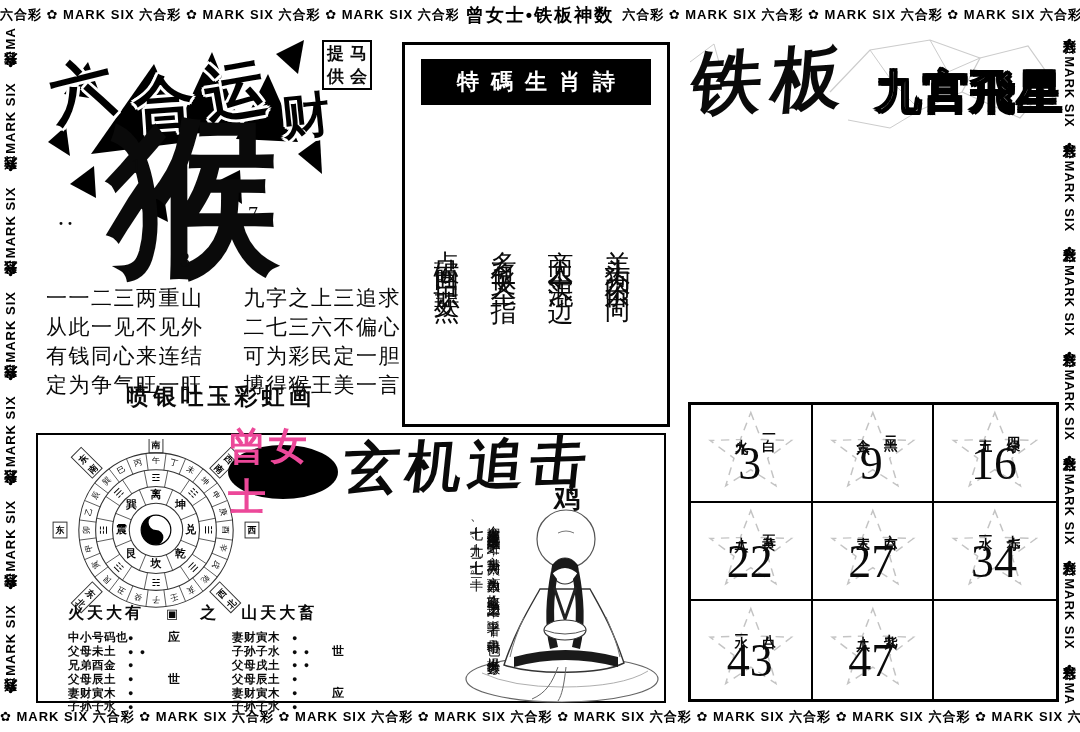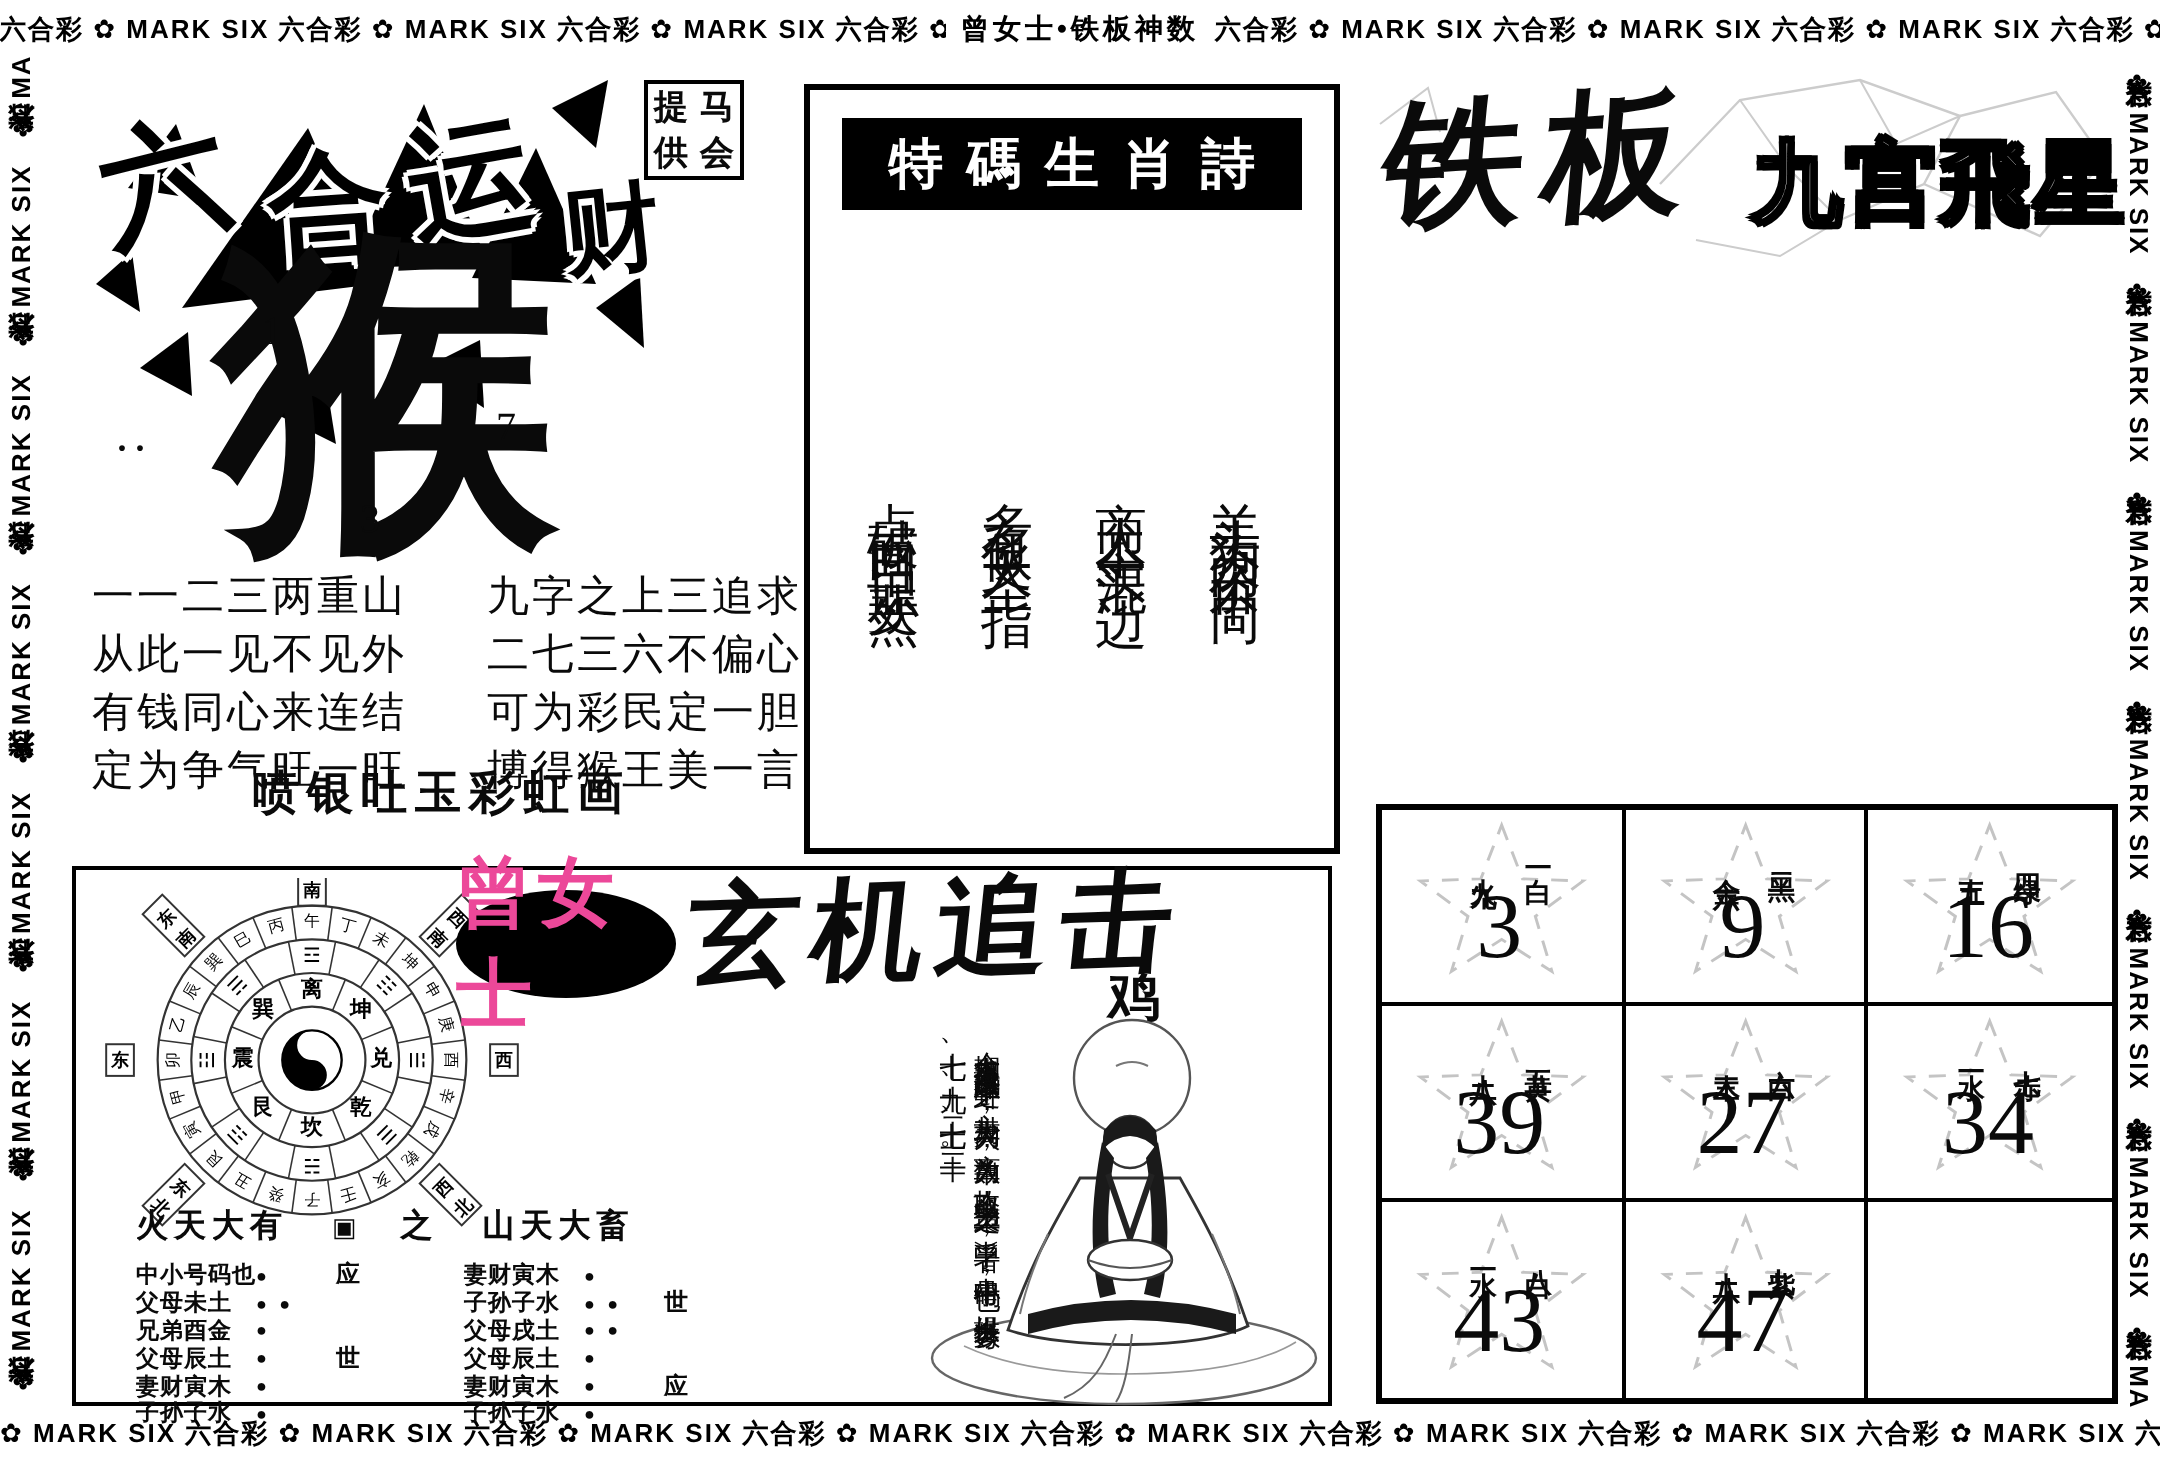--- a/index.html
+++ b/index.html
@@ -5,21 +5,21 @@
   html,body{margin:0;padding:0;background:#e8e8e8;}
   #page{position:relative;width:1080px;height:732px;background:#fff;overflow:hidden;
         font-family:"Liberation Serif","DejaVu Serif",serif;color:#0a0a0a;}
   .abs{position:absolute;}
   
   .strip{position:absolute;overflow:hidden;white-space:nowrap;
          font-family:"Liberation Sans","DejaVu Sans",sans-serif;font-weight:bold;
          font-size:13px;letter-spacing:1px;color:#000;}
   #border-top{left:0;right:0;top:0;height:30px;display:flex;align-items:center;}
   #border-top .seg{flex:1;overflow:hidden;white-space:nowrap;}
-  #page-title{flex:none;font-size:14px;font-weight:bold;letter-spacing:2px;padding:0 8px;
+  #page-title{flex:none;font-size:18px;font-weight:bold;letter-spacing:2px;padding:0 8px;
               font-family:"Liberation Sans","DejaVu Sans",sans-serif;}
   #border-bottom{left:0;right:0;bottom:0;height:30px;line-height:30px;}
   #border-left,#border-right{top:28px;bottom:28px;width:22px;line-height:22px;
       writing-mode:vertical-rl;}
   #border-left{left:0;transform:rotate(180deg);}
   #border-right{right:0;}
   
   #art{left:36px;top:34px;width:300px;height:205px;}
   #art svg{position:absolute;inset:0;}
   .artchar{position:absolute;font-weight:bold;color:#000;line-height:1;
@@ -37,21 +37,21 @@
   .znum{position:absolute;font-size:20px;font-family:"Liberation Serif",serif;}
   #zn0{left:131px;top:155px;} #zn1{left:248px;top:203px;} #zn2{left:180px;top:249px;}
   #zdots{left:58px;top:214px;font-size:18px;letter-spacing:3px;font-weight:bold;}
   #poems{left:46px;top:284px;width:352px;display:flex;gap:40px;align-items:flex-end;}
   .poem-col{font-size:21px;line-height:29px;letter-spacing:1.5px;white-space:nowrap;}
   #caption{left:46px;top:381px;width:350px;text-align:center;font-size:23px;
      letter-spacing:4px;font-weight:bold;}
   
   #middle-box{left:402px;top:42px;width:268px;height:385px;border:3px solid #000;box-sizing:border-box;}
   #middle-header{margin:14px auto 0;width:230px;height:46px;background:#000;color:#fff;
-     display:flex;align-items:center;justify-content:center;font-size:27px;font-weight:bold;
+     display:flex;align-items:center;justify-content:center;font-size:22px;font-weight:bold;
      letter-spacing:12px;padding-left:12px;box-sizing:border-box;
      font-family:"Liberation Sans","DejaVu Sans",sans-serif;}
   #middle-poem{writing-mode:vertical-rl;height:262px;margin:22px auto 0;width:232px;
      padding-right:6px;box-sizing:border-box;}
   .vcol{font-size:26px;letter-spacing:8px;line-height:57px;text-align:center;}
   
   #crinkles{left:680px;top:32px;width:380px;height:120px;}
   #title-script{left:692px;top:46px;font-size:70px;font-weight:bold;line-height:1;
      letter-spacing:10px;transform:rotate(-3deg) skewX(-8deg);}
   #title-outline{left:876px;top:70px;font-size:45px;font-weight:bold;line-height:1;
@@ -199,21 +199,21 @@
         <span class="glabel elem">土五</span>
         <span class="glabel starname">四绿</span>
         <span class="gnum">16</span>
       </div>
       <div class="gcell">
         <svg class="star" viewBox="0 0 120 100" preserveAspectRatio="none">
           <polygon points="60,4 71.2,34.6 103.7,35.8 78.1,55.9 87,87.2 60,69 33,87.2 41.9,55.9 16.3,35.8 48.8,34.6" fill="none" stroke="#c4c4c4" stroke-width="1.6" stroke-dasharray="9 7"></polygon>
         </svg>
         <span class="glabel elem">土八</span>
         <span class="glabel starname">五黄</span>
-        <span class="gnum">39</span>
+        <span class="gnum">22</span>
       </div>
       <div class="gcell">
         <svg class="star" viewBox="0 0 120 100" preserveAspectRatio="none">
           <polygon points="60,4 71.2,34.6 103.7,35.8 78.1,55.9 87,87.2 60,69 33,87.2 41.9,55.9 16.3,35.8 48.8,34.6" fill="none" stroke="#c4c4c4" stroke-width="1.6" stroke-dasharray="9 7"></polygon>
         </svg>
         <span class="glabel elem">木三</span>
         <span class="glabel starname">六白</span>
         <span class="gnum">27</span>
       </div>
       <div class="gcell">

